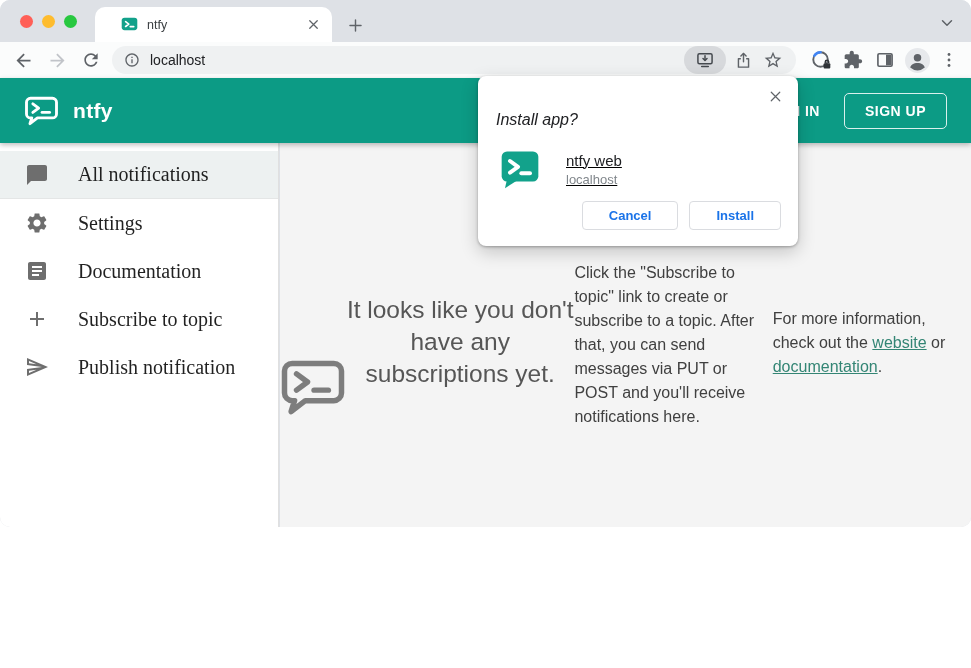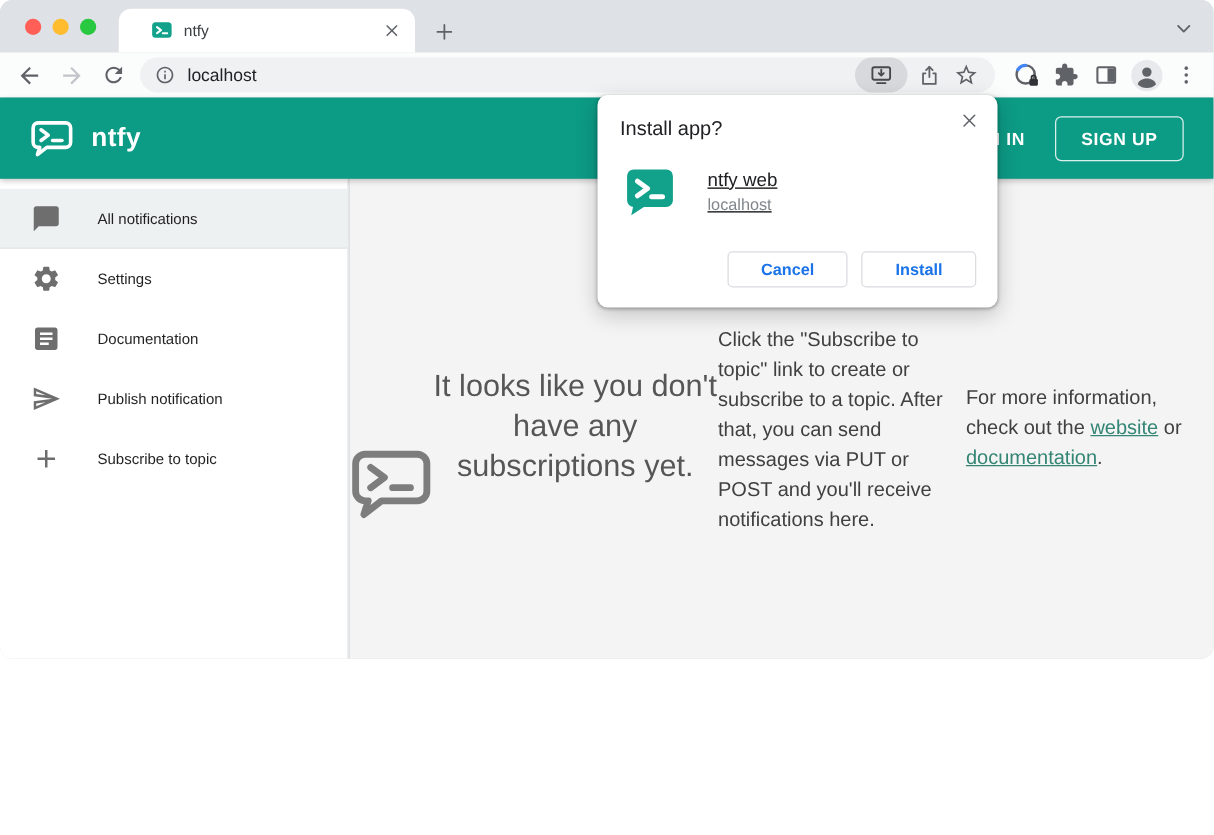--- a/index.html
+++ b/index.html
@@ -76,21 +76,21 @@
   .sidebar {
     position: absolute; top: 143px; left: 0; width: 279px; bottom: 0;
     background: #fff; border-right: 1px solid #e0e0e0; padding-top: 8px;
   }
   .side-item {
     height: 48px; display: flex; align-items: center; padding: 0 16px 0 25px;
     cursor: pointer; color: rgba(0,0,0,0.87);
   }
   .side-item.selected { background: #edf1f1; border-bottom: 1px solid #e4e6e6; }
   .side-item .s-icon { width: 24px; height: 24px; margin-right: 29px; flex: 0 0 auto; color: #6e6e6e; }
-  .side-item .s-label { font-size: 12px; }
+  .side-item .s-label { font-size: 20px; font-family: Liberation Serif, serif; }
 
   
   .main {
     position: absolute; top: 143px; left: 280px; right: 0; bottom: 0;
     background: #f4f4f4; display: flex; flex-direction: row; align-items: center;
   }
   .big-logo { margin-top: 104px; color: #7d7d7d; }
   .empty-title {
     margin-top: 14px; width: 470px; text-align: center;
     font-size: 24.5px; font-weight: 400; color: #565656; line-height: 1.32;
@@ -99,21 +99,21 @@
   .more-info { margin-top: 16px; width: 408px; font-size: 16px; color: #404040; line-height: 1.5; }
   .teal-link { color: #338574; text-decoration: underline; cursor: pointer; }
 
   
   .install-dialog {
     position: absolute; left: 478px; top: 76px; width: 320px; height: 170px;
     background: #fff; border-radius: 8px; z-index: 50;
     box-shadow: 0 1px 3px rgba(0,0,0,0.3), 0 6px 18px rgba(0,0,0,0.2);
     padding: 15px 17px 16px 18px;
   }
-  .dlg-title { font-size: 16px; color: #202124; margin-top: 4px; }
+  .dlg-title { font-size: 16px; color: #202124; margin-top: 20px; font-style: italic; }
   .dlg-close { position: absolute; right: 13px; top: 10px; width: 20px; height: 20px; }
   .dlg-app { display: flex; align-items: center; margin-top: 20px; }
   .dlg-app-icon { width: 40px; height: 40px; margin-left: 4px; }
   .dlg-app-text { margin-left: 26px; text-decoration: underline; }
   .dlg-app-name { font-size: 15px; color: #202124; }
   .dlg-app-origin { font-size: 13px; color: #80868b; margin-top: 3px; }
   .dlg-actions { position: absolute; right: 17px; bottom: 16px; display: flex; gap: 11px; }
   .dlg-btn {
     min-width: 69px; height: 29px; background: #fff; border: 1px solid #dadce0;
     border-radius: 4px; color: #1a73e8; font-size: 13px; font-weight: bold;
@@ -281,32 +281,32 @@
       <span class="s-icon">
         <svg viewBox="0 0 24 24" width="24" height="24">
             <path d="M19 3H5c-1.1 0-2 .9-2 2v14c0 1.1.9 2 2 2h14c1.1 0 2-.9 2-2V5c0-1.1-.9-2-2-2zm-5 14H7v-2h7v2zm3-4H7v-2h10v2zm0-4H7V7h10v2z" fill="#6e6e6e"></path>
           </svg>
       </span>
       <span class="s-label">Documentation</span>
     </div>
     <div class="side-item">
       <span class="s-icon">
         <svg viewBox="0 0 24 24" width="24" height="24">
+            <path d="M19 13h-6v6h-2v-6H5v-2h6V5h2v6h6v2z" fill="#6e6e6e"></path>
+          </svg>
+      </span>
+      <span class="s-label">Subscribe to topic</span>
+    </div>
+    <div class="side-item">
+      <span class="s-icon">
+        <svg viewBox="0 0 24 24" width="24" height="24">
             <path d="M4.01 6.03l7.51 3.22-7.52-1 .01-2.22m7.5 8.72L4 17.97v-2.22l7.51-1M2.01 3L2 10l15 2-15 2 .01 7L23 12 2.01 3z" fill="#6e6e6e"></path>
           </svg>
       </span>
       <span class="s-label">Publish notification</span>
-    </div>
-    <div class="side-item">
-      <span class="s-icon">
-        <svg viewBox="0 0 24 24" width="24" height="24">
-            <path d="M19 13h-6v6h-2v-6H5v-2h6V5h2v6h6v2z" fill="#6e6e6e"></path>
-          </svg>
-      </span>
-      <span class="s-label">Subscribe to topic</span>
     </div>
   </nav>
 
   <main class="main">
     <span class="big-logo">
       <svg viewBox="0 0 30 26" width="66" height="57" style="color:#7d7d7d">
         <path d="M5.5 2h19A3.5 3.5 0 0 1 28 5.5v10a3.5 3.5 0 0 1-3.5 3.5H11.5L5 24l1.6-5h-1.1A3.5 3.5 0 0 1 2 15.5v-10A3.5 3.5 0 0 1 5.5 2z" fill="none" stroke="currentColor" stroke-width="2.5" stroke-linejoin="round"></path>
         <path d="M7.5 6.8l5 3.7-5 3.7" fill="none" stroke="currentColor" stroke-width="2.5" stroke-linecap="round" stroke-linejoin="round"></path>
         <path d="M15.5 14.2H22" stroke="currentColor" stroke-width="2.5" stroke-linecap="round"></path>
       </svg>

